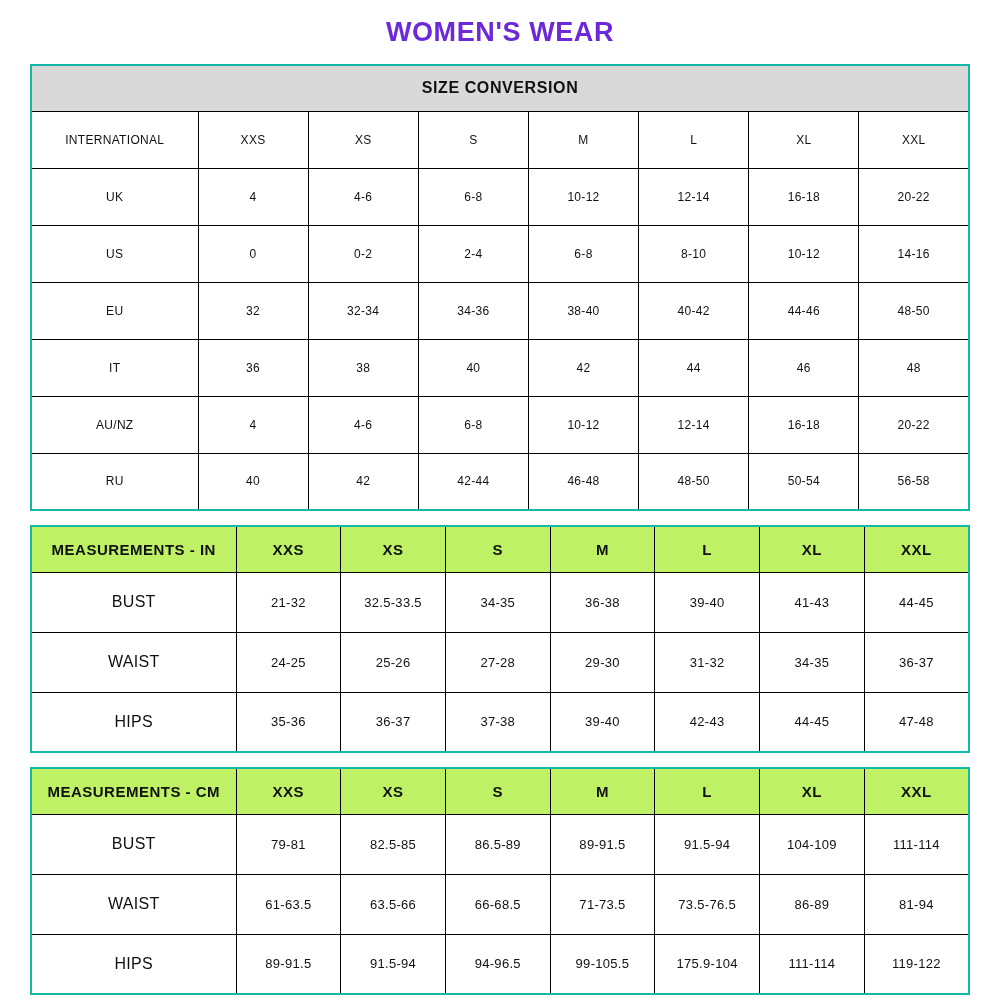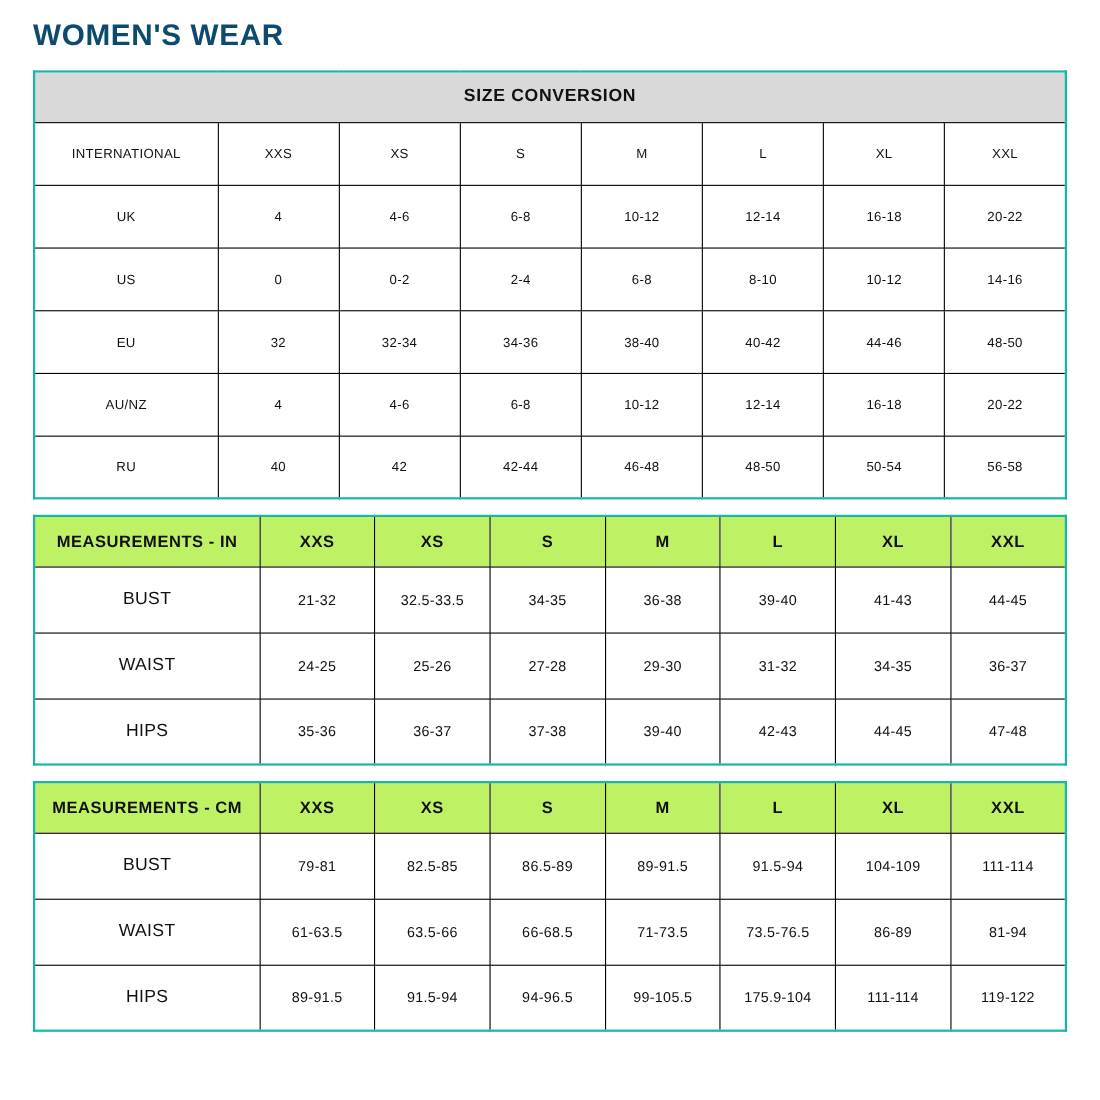--- a/index.html
+++ b/index.html
@@ -11,25 +11,26 @@
     color: #111111;
     overflow: hidden;
   }
   .page {
     width: 1000px;
     height: 1000px;
     padding: 10px 30px 10px 30px;
   }
   h1.page-title {
     margin: 6px 0 16px 0;
+    text-align: center;
     font-size: 27px;
     line-height: 32px;
     font-weight: bold;
     letter-spacing: 0.6px;
-    color: #0c4a6e;
+    color: #6d28d9;
   }
   table {
     width: 940px;
     border-collapse: collapse;
     table-layout: fixed;
     border: 2px solid #14b8a6;
     margin: 0 0 14px 0;
   }
   td, th {
     border: 1px solid #000000;
@@ -120,20 +121,30 @@
           <td data-name="row-label-cell">EU</td>
           <td data-name="value-cell">32</td>
           <td data-name="value-cell">32-34</td>
           <td data-name="value-cell">34-36</td>
           <td data-name="value-cell">38-40</td>
           <td data-name="value-cell">40-42</td>
           <td data-name="value-cell">44-46</td>
           <td data-name="value-cell">48-50</td>
         </tr>
         <tr class="data-row" data-name="table-row">
+          <td data-name="row-label-cell">IT</td>
+          <td data-name="value-cell">36</td>
+          <td data-name="value-cell">38</td>
+          <td data-name="value-cell">40</td>
+          <td data-name="value-cell">42</td>
+          <td data-name="value-cell">44</td>
+          <td data-name="value-cell">46</td>
+          <td data-name="value-cell">48</td>
+        </tr>
+        <tr class="data-row" data-name="table-row">
           <td data-name="row-label-cell">AU/NZ</td>
           <td data-name="value-cell">4</td>
           <td data-name="value-cell">4-6</td>
           <td data-name="value-cell">6-8</td>
           <td data-name="value-cell">10-12</td>
           <td data-name="value-cell">12-14</td>
           <td data-name="value-cell">16-18</td>
           <td data-name="value-cell">20-22</td>
         </tr>
         <tr class="data-row" data-name="table-row">

